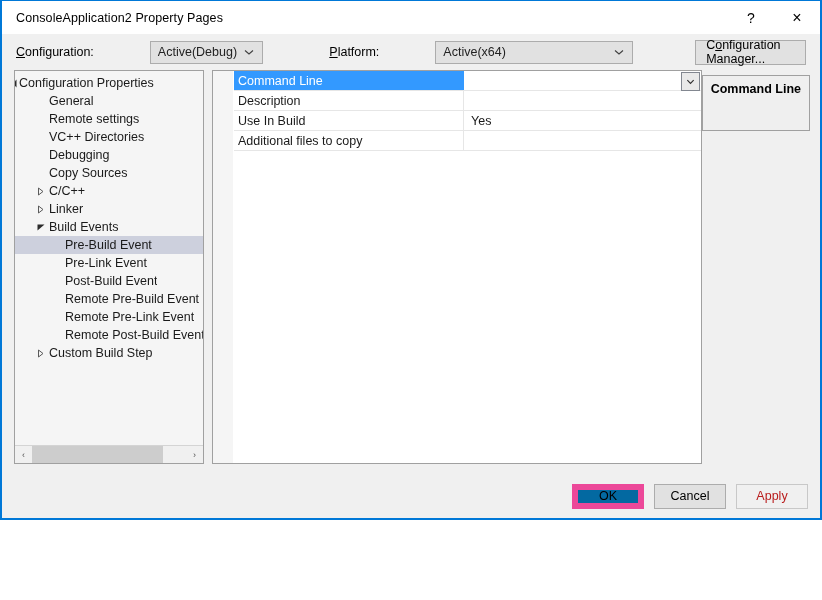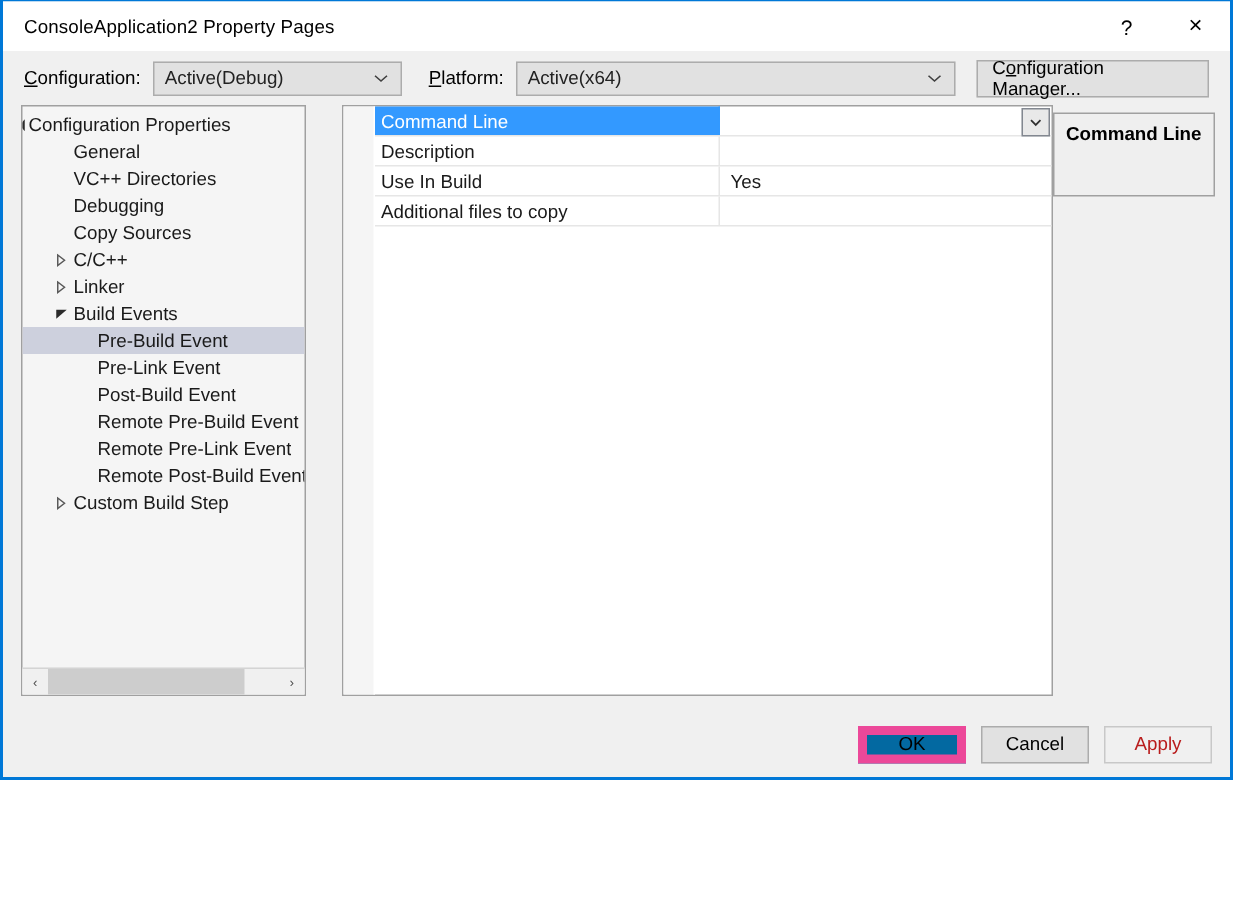--- a/index.html
+++ b/index.html
@@ -66,20 +66,21 @@
   .title-btn.help { font-size: 14px; }
   .title-btn.close { font-size: 16px; }
   
   .config-row {
     height: 36px;
     display: flex;
     align-items: center;
     padding: 0 14px;
     flex: 0 0 auto;
     background: #f0f0f0;
+    gap: 48px;
   }
   .lbl {
     font-size: 12.5px;
     color: #000;
     margin-right: 8px;
     white-space: nowrap;
   }
   .lbl u { text-decoration: underline; }
   .combo {
     position: relative;
@@ -120,21 +121,20 @@
     justify-content: center;
   }
   .btn u { text-decoration: underline; }
   #configuration-manager-button { margin-left: auto; height: 25px; }
   
   .body-area {
     flex: 1 1 auto;
     display: flex;
     padding: 0 10px 0 12px;
     min-height: 0;
-    gap: 16px;
   }
   
   .tree-panel {
     width: 190px;
     box-sizing: border-box;
     border: 1px solid #a0a0a0;
     background: #f5f5f5;
     display: flex;
     flex-direction: column;
     margin-bottom: 10px;
@@ -370,20 +370,25 @@
             <span class="tree-label">Configuration Properties</span>
           </div>
           <div class="tree-item">
             <span style="display: inline-block; flex: 0 0 16px;"></span>
             <span class="tw"></span>
             <span class="tree-label">General</span>
           </div>
           <div class="tree-item">
             <span style="display: inline-block; flex: 0 0 16px;"></span>
             <span class="tw"></span>
+            <span class="tree-label">Remote settings</span>
+          </div>
+          <div class="tree-item">
+            <span style="display: inline-block; flex: 0 0 16px;"></span>
+            <span class="tw"></span>
             <span class="tree-label">VC++ Directories</span>
           </div>
           <div class="tree-item">
             <span style="display: inline-block; flex: 0 0 16px;"></span>
             <span class="tw"></span>
             <span class="tree-label">Debugging</span>
           </div>
           <div class="tree-item">
             <span style="display: inline-block; flex: 0 0 16px;"></span>
             <span class="tw"></span>

